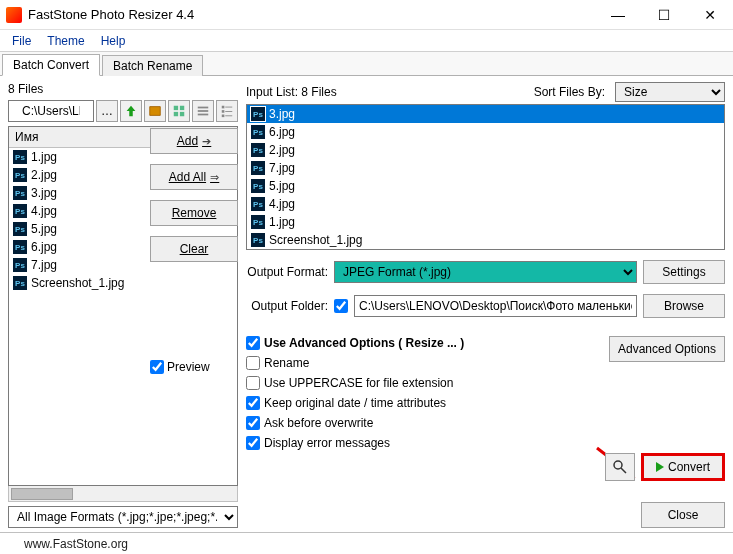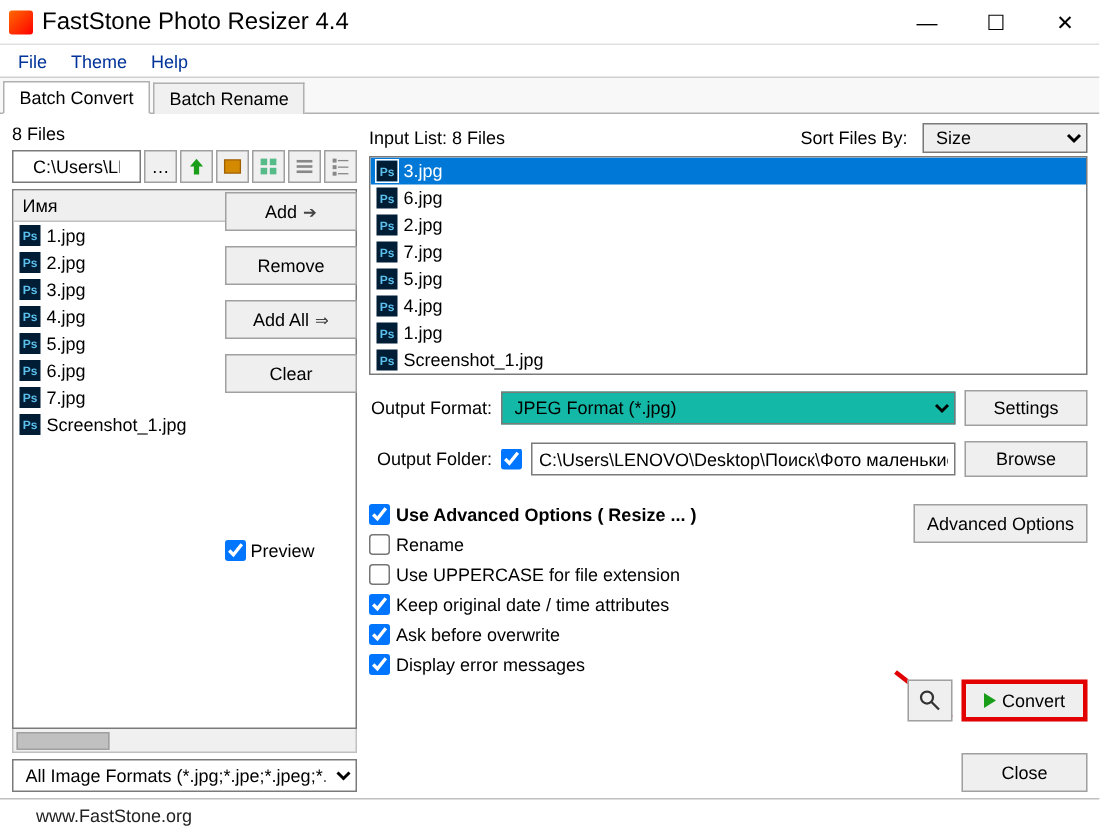--- a/index.html
+++ b/index.html
@@ -1,21 +1,21 @@
 <!DOCTYPE html>
 <html><head>
 <meta charset="utf-8">
 <style>
 * { box-sizing: border-box; margin: 0; padding: 0; font-family: "Segoe UI", Tahoma, sans-serif; font-size: 12px; }
 body { background: #fff; width: 733px; height: 554px; overflow: hidden; position: relative; }
 
 
 .titlebar { height: 30px; display: flex; align-items: center; padding-left: 6px; border-bottom: 1px solid #e0e0e0; }
 .titlebar .app-icon { width: 16px; height: 16px; margin-right: 6px; background: linear-gradient(135deg,#ff6a00,#ff0000); border-radius: 2px; }
-.titlebar .title { flex: 1; font-size: 16px; }
+.titlebar .title { flex: 1; font-size: 13px; }
 .titlebar .win-btn { width: 46px; height: 30px; display: flex; align-items: center; justify-content: center; font-size: 14px; cursor: pointer; }
 
 
 .menubar { height: 22px; display: flex; align-items: center; padding-left: 4px; border-bottom: 1px solid #d0d0d0; }
 .menubar .menu-item { padding: 2px 8px; color: #003399; cursor: pointer; }
 
 
 .tabs { height: 24px; display: flex; align-items: flex-end; padding-left: 2px; border-bottom: 1px solid #b0b0b0; background: #f8f8f8; }
 .tab { padding: 3px 10px; border: 1px solid #b0b0b0; border-bottom: none; margin-right: 2px; background: #f0f0f0; cursor: pointer; position: relative; top: 1px; }
 .tab.active { background: #fff; border-bottom: 1px solid #fff; }
@@ -44,21 +44,21 @@
 .hscroll::after { content: ""; position: absolute; left: 2px; top: 2px; width: 60px; height: 10px; background: #c0c0c0; border: 1px solid #a0a0a0; }
 
 .format-select { border: 1px solid #7a7a7a; padding: 2px 4px; height: 22px; margin-top: 4px; width: 100%; background: #fff; }
 
 
 .input-list-header { display: flex; align-items: center; gap: 10px; margin-bottom: 2px; }
 .input-list-header .spacer { flex: 1; }
 .sort-select { border: 1px solid #7a7a7a; padding: 1px 4px; height: 20px; width: 110px; background: #efefef; }
 
 .center-buttons { position: absolute; left: -96px; top: 46px; display: flex; flex-direction: column; gap: 10px; width: 88px; }
-.std-btn { border: 1px solid #a0a0a0; background: #efefef; padding: 4px 6px; cursor: pointer; display: flex; align-items: center; justify-content: center; gap: 4px; height: 26px; }
+.std-btn { border: 1px solid #a0a0a0; background: #efefef; padding: 4px 6px; cursor: pointer; display: flex; align-items: center; justify-content: center; gap: 4px; height: 26px; text-decoration: underline; }
 .arrow { font-size: 11px; color: #444; }
 
 .input-list { border: 1px solid #7a7a7a; background: #fff; height: 146px; overflow-y: auto; }
 
 .output-row { display: flex; align-items: center; gap: 6px; margin-top: 10px; }
 .output-row label { width: 82px; text-align: right; }
 .output-select { flex: 1; border: 1px solid #7a7a7a; padding: 2px 4px; height: 22px; background: #14b8a6; }
 .output-text { flex: 1; border: 1px solid #7a7a7a; padding: 2px 4px; height: 22px; background: #fff; }
 .side-btn { width: 82px; border: 1px solid #a0a0a0; background: #efefef; padding: 3px; cursor: pointer; height: 24px; }
 .chk { width: 14px; height: 14px; }
@@ -194,25 +194,25 @@
     </select>
   </div>
 
   <div class="right-panel">
 
     <div class="center-buttons">
       <button class="std-btn">
           <span>Add</span>
           <span class="arrow">➔</span>
         </button>
-      <button class="std-btn">Remove</button>
       <button class="std-btn">
           <span>Add All</span>
           <span class="arrow">⇒</span>
         </button>
+      <button class="std-btn">Remove</button>
       <button class="std-btn">Clear</button>
     </div>
 
     <div class="preview-chk">
       <input type="checkbox" class="chk" checked="" style="">
       <span>Preview</span>
     </div>
 
     <div class="input-list-header">
       <span>Input List:  8 Files</span>

